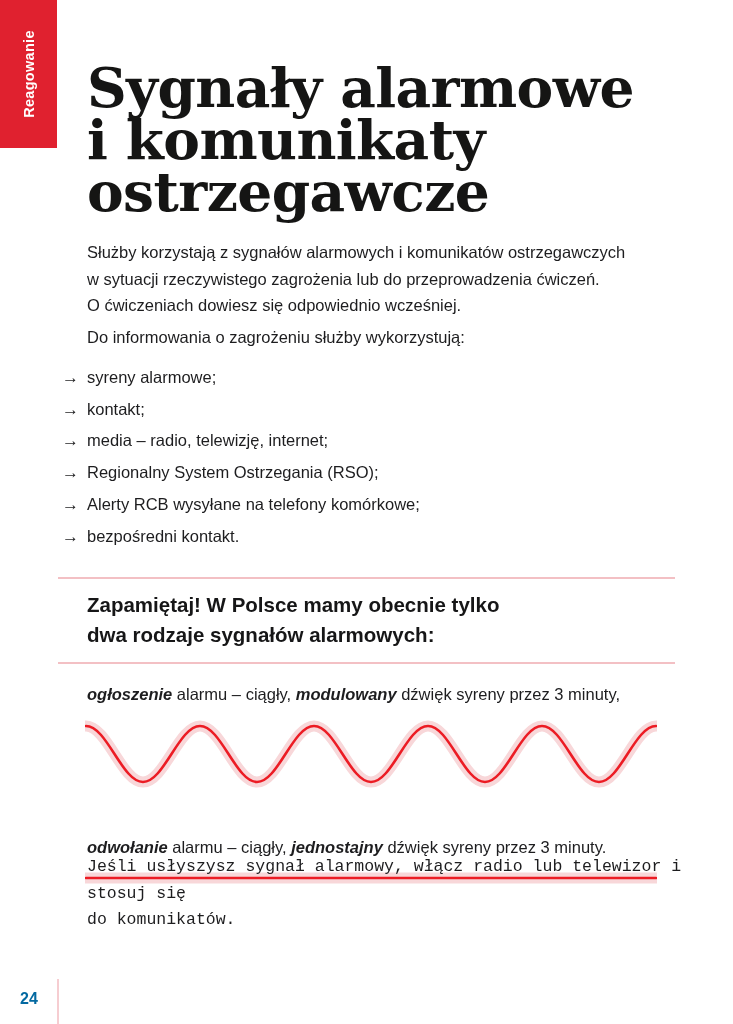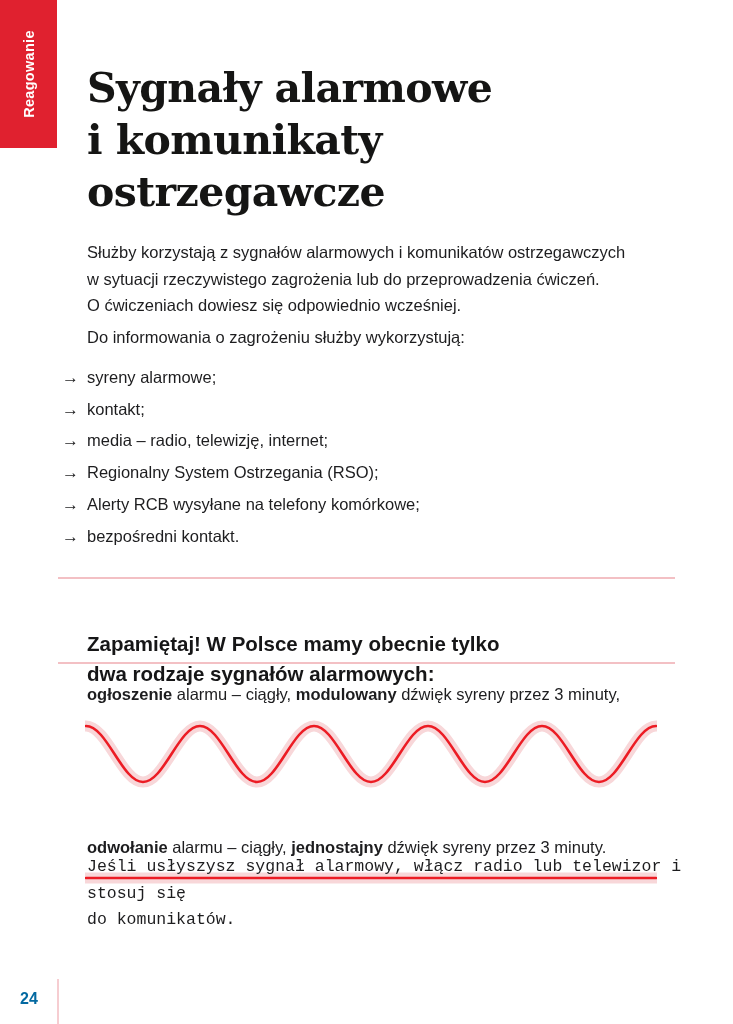--- a/index.html
+++ b/index.html
@@ -30,21 +30,21 @@
     font-weight: 700;
     font-size: 14.5px;
     letter-spacing: 0.3px;
   }
   
   .title {
     position: absolute;
     left: 87px; top: 62px;
     font-family: "DejaVu Serif", serif;
     font-weight: 700;
-    font-size: 41px;
+    font-size: 55px;
     line-height: 52px;
     letter-spacing: -0.6px;
     color: #151514;
   }
   
   .para {
     position: absolute;
     left: 87px;
     font-size: 16.5px;
     line-height: 26.5px;
@@ -82,32 +82,31 @@
   .rule-top { top: 577px; }
   .rule-bottom { top: 662px; }
   .callout-heading {
     position: absolute;
     left: 87px; top: 590px;
     font-size: 20.5px;
     line-height: 30px;
     font-weight: 700;
     white-space: pre-line;
     color: #161617;
-    margin-top: 39px;
   }
   
   .signal-line {
     position: absolute;
     left: 87px;
     font-size: 16.5px;
     line-height: 26.5px;
   }
   .signal-announce { top: 681px; }
   .signal-cancel   { top: 834px; }
-  .signal-line b { font-weight: 700; }
+  .signal-line b { font-weight: 700; font-style: italic; }
   
   .wave-svg {
     position: absolute;
     left: 85px; top: 717px;
     width: 572px; height: 74px;
   }
   .flat-svg {
     position: absolute;
     left: 85px; top: 872px;
     width: 572px; height: 12px;

